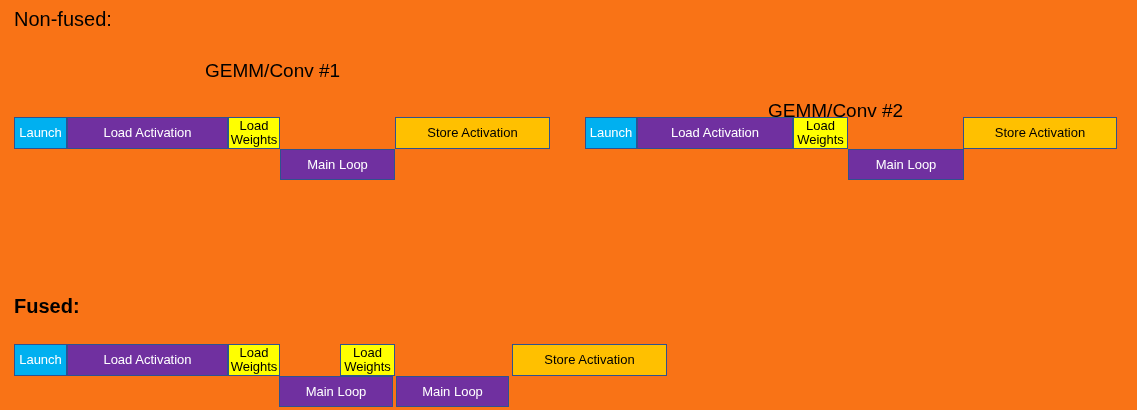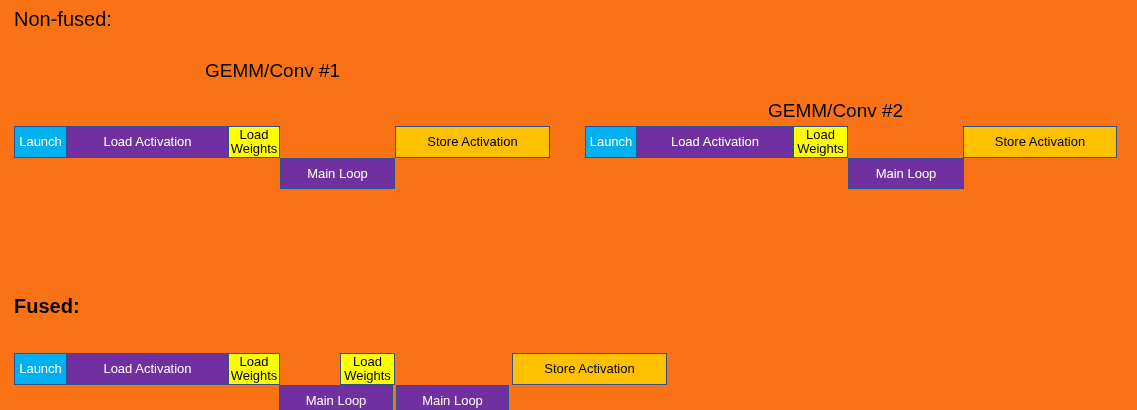--- a/index.html
+++ b/index.html
@@ -32,21 +32,20 @@
     box-sizing: border-box;
     border: 1px solid #2F528F;
     display: flex;
     align-items: center;
     justify-content: center;
     text-align: center;
     font-size: 13px;
     line-height: 14px;
     padding: 0 10px;
     overflow: hidden;
-    margin-top: 9px;
   }
 </style>
 </head>
 <body>
 
 <div class="canvas">
 
   <div class="section-label" style="left:14px; top:8px;">Non-fused:</div>
 
   <div class="group-title" style="left:205px; top:60px;">GEMM/Conv #1</div>

